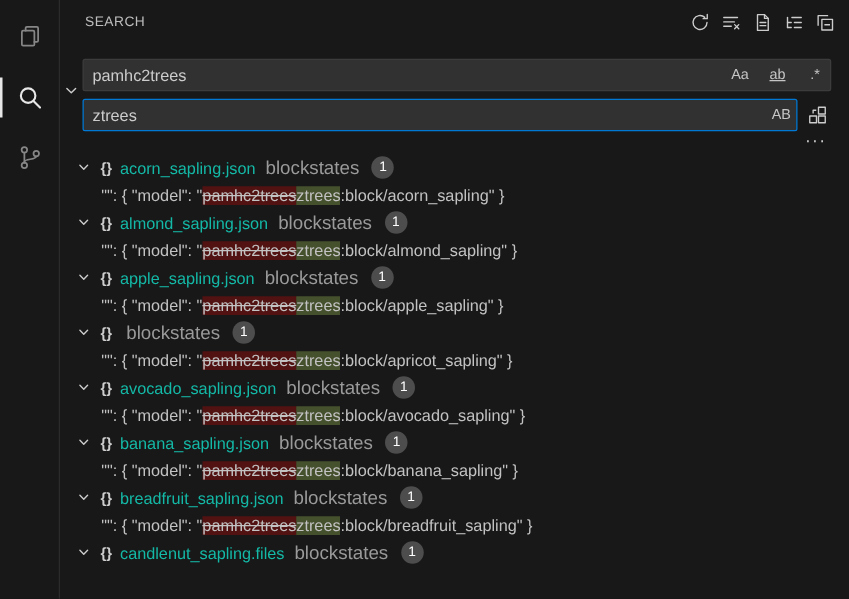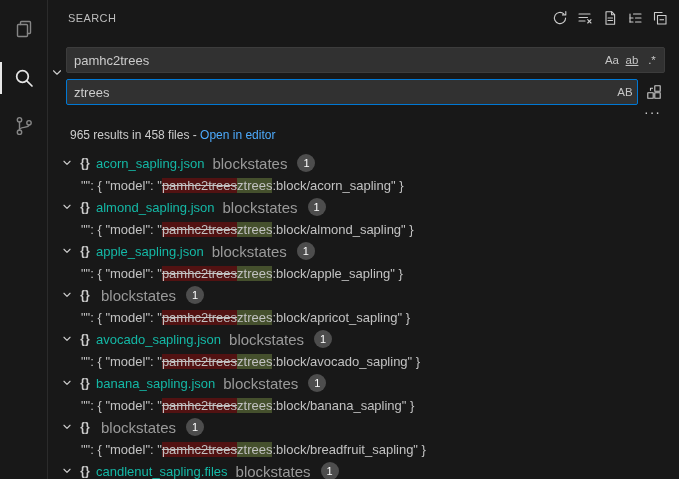--- a/index.html
+++ b/index.html
@@ -43,21 +43,21 @@
     cursor: pointer;
   }
   .input-row { display: flex; align-items: center; gap: 5px; }
   .input-row + .input-row { margin-top: 6px; }
   .input-box {
     flex: 1; height: 26px; background: #313131; border: 1px solid #3c3c3c; border-radius: 2px;
     display: flex; align-items: center; padding: 0 2px 0 7px; overflow: hidden;
   }
   .input-box.focused { border-color: #0078d4; }
   .input-value { flex: 1; font-size: 13px; color: #cccccc; white-space: nowrap; overflow: hidden; }
-  .input-opts { display: flex; gap: 0; flex-shrink: 0; }
+  .input-opts { display: flex; gap: 10px; flex-shrink: 0; }
   .opt-btn {
     width: 20px; height: 20px; display: flex; align-items: center; justify-content: center;
     font-size: 11.5px; color: #c5c5c5; border-radius: 3px; cursor: pointer;
   }
   .opt-btn.ww span { text-decoration: underline; }
 
   .more-row { height: 14px; display: flex; justify-content: flex-end; padding-right: 18px; margin-top: 2px; flex-shrink: 0; }
   .more-btn { font-size: 14px; line-height: 10px; letter-spacing: 1px; color: #cccccc; cursor: pointer; }
 
   .summary { font-size: 12px; color: #cccccc; padding: 7px 0 8px 22px; flex-shrink: 0; }
@@ -204,23 +204,20 @@
             <path d="M4.5 6.8V4.2h2.5"></path>
           </svg>
         </div>
       </div>
     </div>
 
     <div class="more-row">
       <span class="more-btn">···</span>
     </div>
 
-    <div class="summary">
-      <span>965 results in 458 files</span><span> - </span><span class="link">Open in editor</span>
-    </div>
 
     <div class="results" id="results">
   <div class="file-row">
     <span class="chev">
       <svg width="14" height="14" viewBox="0 0 16 16" fill="none" stroke="#cccccc" stroke-width="1.3" stroke-linecap="round" stroke-linejoin="round">
         <path d="M4.5 6l3.5 3.5L11.5 6"></path>
       </svg>
     </span>
     <span class="json-icon">{}</span>
     <span class="fname">acorn_sapling.json</span>
@@ -323,20 +320,21 @@
     <span class="m-post">:block/banana_sapling" }</span>
   </div>
 
   <div class="file-row">
     <span class="chev">
       <svg width="14" height="14" viewBox="0 0 16 16" fill="none" stroke="#cccccc" stroke-width="1.3" stroke-linecap="round" stroke-linejoin="round">
         <path d="M4.5 6l3.5 3.5L11.5 6"></path>
       </svg>
     </span>
     <span class="json-icon">{}</span>
+    <span class="fname">breadfruit_sapling.json</span>
     <span class="fdesc">blockstates</span>
     <span class="badge">1</span>
   </div>
   <div class="match-row">
     <span class="m-pre">"": { "model": "</span>
     <span class="m-removed">pamhc2trees</span>
     <span class="m-added">ztrees</span>
     <span class="m-post">:block/breadfruit_sapling" }</span>
   </div>
 

